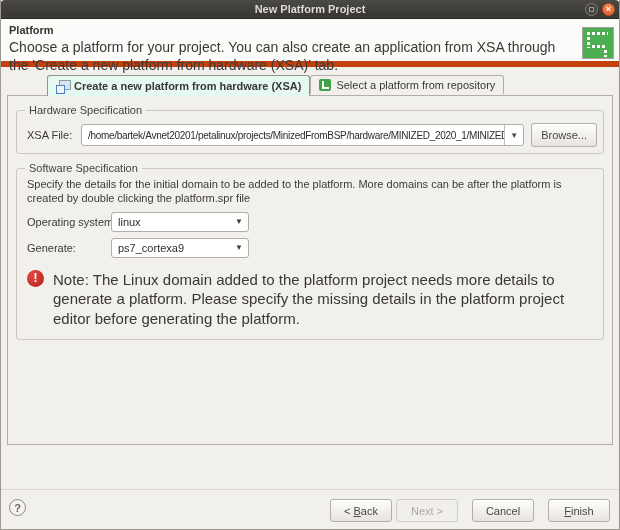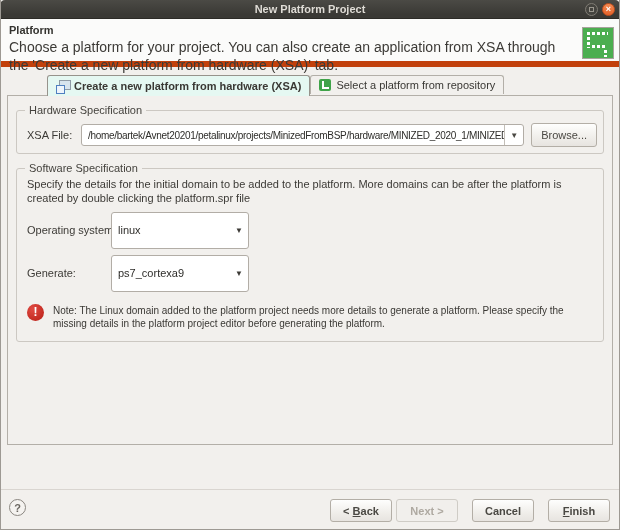--- a/index.html
+++ b/index.html
@@ -111,50 +111,50 @@
     height:23px; min-width:62px; padding:0 9px;
     font-family:"Liberation Sans",sans-serif; font-size:11px; color:#4a4843;
     background:linear-gradient(#fefefd,#f0eeea 60%,#e7e4e0);
     border:1px solid #b3aea6; border-radius:3px;
   }
   .pushbtn.browse { margin-left:7px; min-width:56px; height:24px; }
   .sw-group { padding:4px 8px 9px 8px; }
   .sw-desc { font-size:11px; line-height:1.3; color:#3c3a36; max-width:575px; margin:4px 0 2px 2px; }
   .sel-row { display:flex; align-items:center; margin:6px 0 0 2px; }
   .sel-row .lbl { width:84px; }
-  .combo.sel { width:138px; height:37px; border-radius:3px; }
+  .combo.sel { width:138px; height:20px; border-radius:3px; }
   .combo.sel .combo-text { font-size:11px; letter-spacing:0; }
   .combo.sel .sel-arrow { width:18px; text-align:center; font-size:8px; color:#3c3a36; }
   .note { display:flex; gap:9px; margin:12px 0 2px 2px; }
   .err-icon {
     flex:0 0 auto; width:17px; height:17px; border-radius:50%;
     background:radial-gradient(circle at 35% 30%, #e04b43, #b81d14);
     color:#fff; font-size:12px; font-weight:bold; text-align:center; line-height:16px;
   }
-  .note-text { font-size:10px; line-height:1.3; color:#39382f; max-width:548px; color:#3a3834; }
+  .note-text { font-size:15px; line-height:1.3; color:#39382f; max-width:548px; color:#3a3834; }
   .cb-wrap {
     display:inline-flex; align-items:center; gap:6px;
     margin:13px 0 0 8px; padding:2px 7px 2px 3px;
     border:1px dashed #dd9e88; border-radius:2px;
   }
   .cb-box { width:13px; height:13px; background:#fff; border:1px solid #a9a49d; border-radius:2px; }
   .cb-label { font-size:11px; color:#3c3a36; }
   
   .footer {
     position:absolute; left:0; bottom:0; width:618px; height:40px;
     background:#f2f0ed; border-top:1px solid #d9d5d0;
   }
   .help {
     position:absolute; left:8px; top:9px; width:17px; height:17px;
     border:1px solid #8a8680; border-radius:50%;
     font-size:11px; font-weight:bold; color:#6b6761;
     display:flex; align-items:center; justify-content:center; background:#f5f3f0;
   }
   .footer-btns { position:absolute; right:9px; top:9px; display:flex; }
-  .footer-btns .pushbtn { margin-left:14px;font-weight:bold; }
+  .footer-btns .pushbtn { margin-left:14px; }
   .footer-btns .pushbtn.grouped { margin-left:4px; }
   .pushbtn.disabled {
     background:#f1efec; color:#aea9a1; border-color:#cfccc6;
   }
   .u { text-decoration:underline; }
 </style>
 </head>
 <body>
 
 <div class="window">

